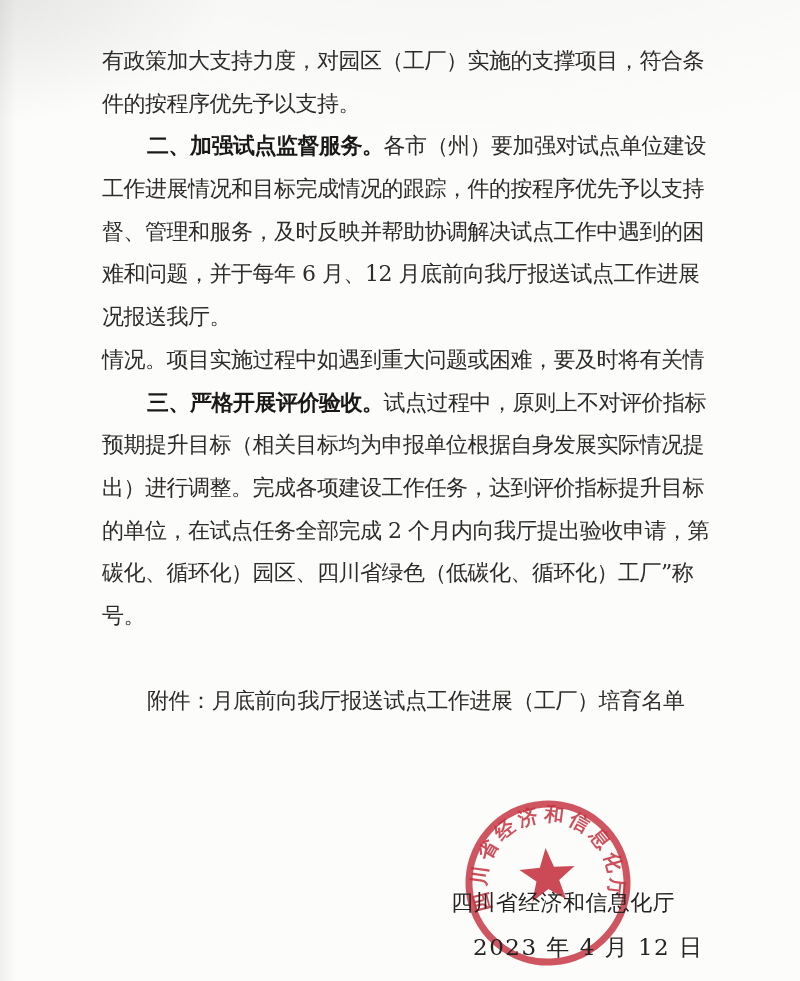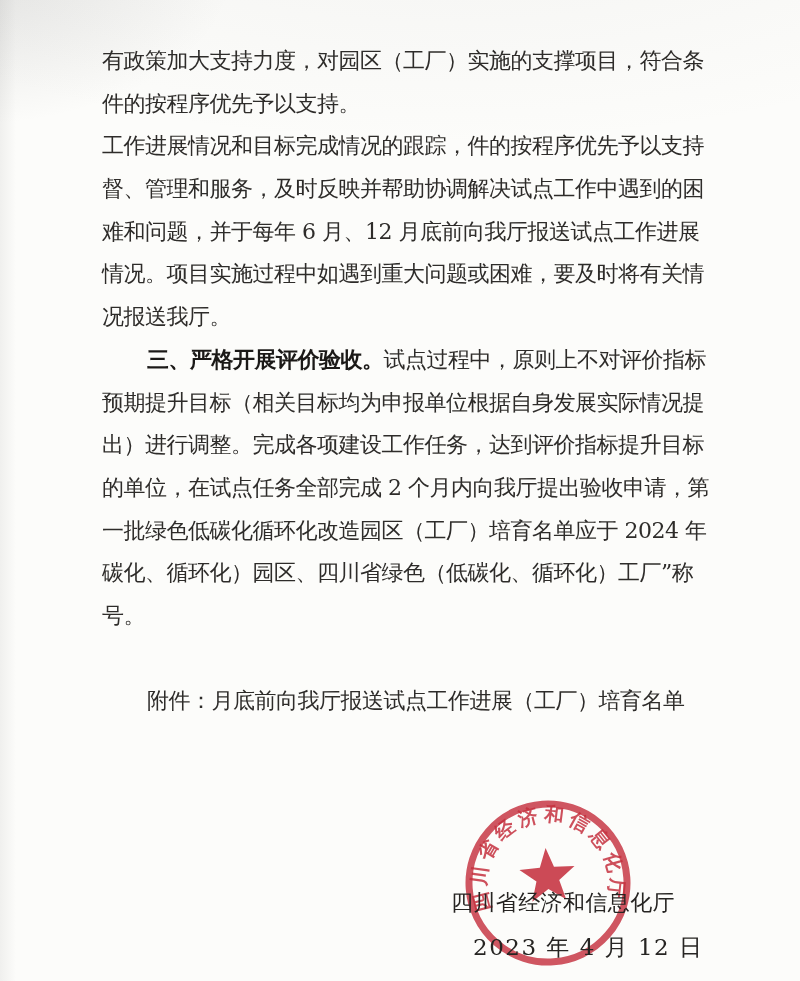--- a/index.html
+++ b/index.html
@@ -46,30 +46,30 @@
   }
 </style>
 </head>
 <body>
 
 <div class="page">
 
   <div class="doc">
     <div class="line">有政策加大支持力度，对园区（工厂）实施的支撑项目，符合条</div>
     <div class="line">件的按程序优先予以支持。</div>
+    <div class="line indent"><span class="h">二、加强试点监督服务。</span><span>各市（州）要加强对试点单位建设</span></div>
     <div class="line">工作进展情况和目标完成情况的跟踪，件的按程序优先予以支持</div>
     <div class="line">督、管理和服务，及时反映并帮助协调解决试点工作中遇到的困</div>
     <div class="line">难和问题，并于每年 6 月、12 月底前向我厅报送试点工作进展</div>
+    <div class="line">况报送我厅。</div>
     <div class="line">情况。项目实施过程中如遇到重大问题或困难，要及时将有关情</div>
-    <div class="line">况报送我厅。</div>
     <div class="line indent"><span class="h">三、严格开展评价验收。</span><span>试点过程中，原则上不对评价指标</span></div>
     <div class="line">预期提升目标（相关目标均为申报单位根据自身发展实际情况提</div>
     <div class="line">出）进行调整。完成各项建设工作任务，达到评价指标提升目标</div>
     <div class="line">的单位，在试点任务全部完成 2 个月内向我厅提出验收申请，第</div>
-    <div class="line">一批绿色低碳化循环化改造园区（工厂）培育名单应于 2024 年</div>
     <div class="line">碳化、循环化）园区、四川省绿色（低碳化、循环化）工厂”称</div>
     <div class="line">号。</div>
     <div class="line indent attachment">附件：月底前向我厅报送试点工作进展（工厂）培育名单</div>
   </div>
 
   <svg class="seal" viewBox="-110 -105 220 210" xmlns="http://www.w3.org/2000/svg">
     <circle cx="0" cy="0" r="79" fill="none" stroke-width="7" opacity="0.82" stroke="#c5313f"></circle>
     <polygon points="0,-35 7.1,-15.7 27.6,-15.0 11.4,-2.3 17.0,17.5 0,6.0 -17.0,17.5 -11.4,-2.3 -27.6,-15.0 -7.1,-15.7" opacity="0.88" fill="#c5313f"></polygon>
     <path id="sealArc" d="M -58.3 21.2 A 62 62 0 1 1 58.3 21.2" fill="none"></path>
     <text class="seal-ring-text" fill="#c5313f">

